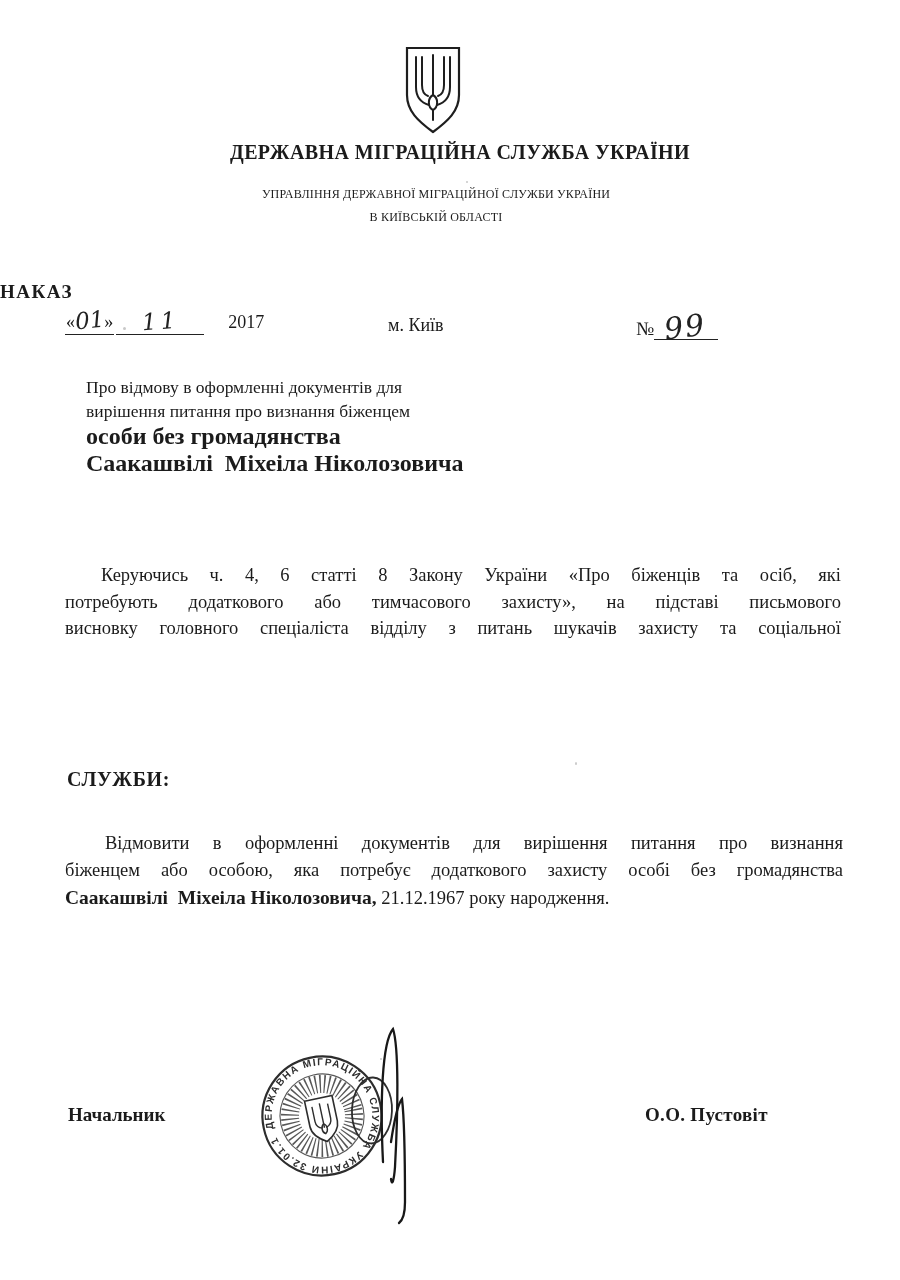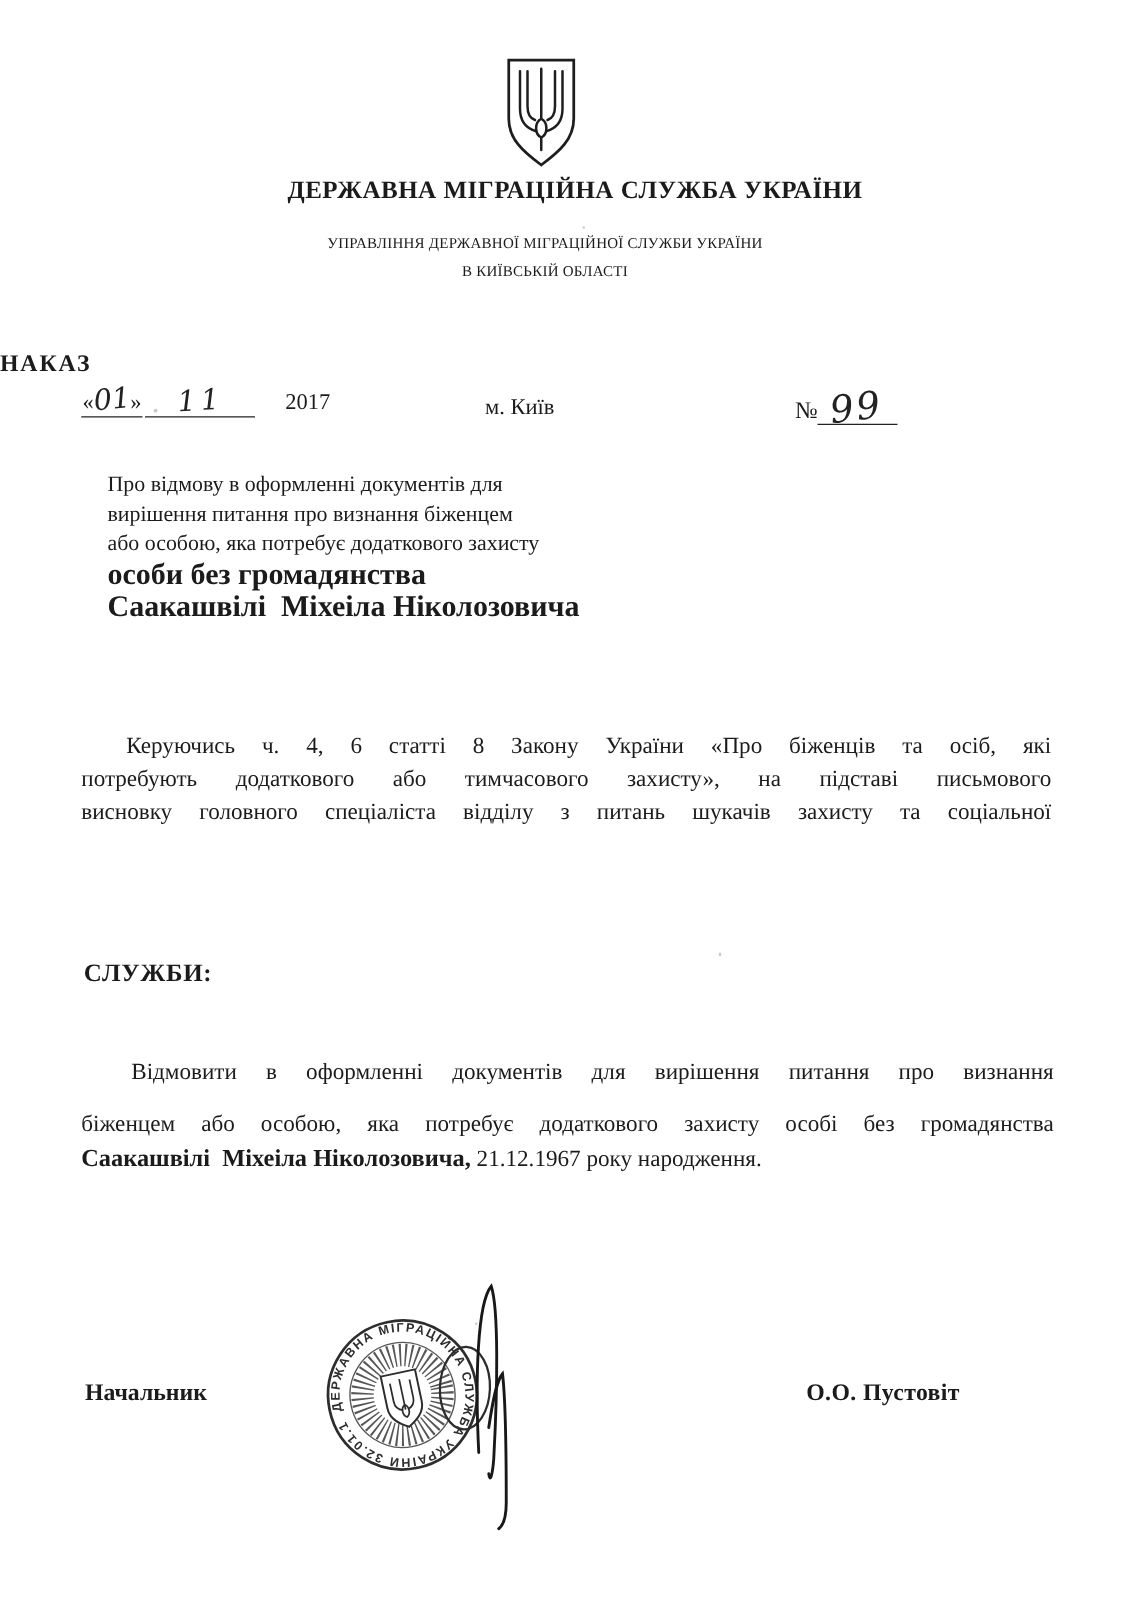--- a/index.html
+++ b/index.html
@@ -27,25 +27,25 @@
   .date-year{margin-left:24px;}
   .city{position:absolute;left:323px;top:12px;font-size:18px;}
   .num-group{position:absolute;left:571px;top:10px;font-size:19px;white-space:nowrap;}
   .num-line{display:inline-block;width:64px;border-bottom:1.7px solid #222;position:relative;height:26px;vertical-align:bottom;}
   .hand-num{position:absolute;left:10px;bottom:-3px;font-size:30px;transform:rotate(-7deg);line-height:30px;letter-spacing:2px;}
   
   .subject{position:absolute;left:66px;top:376px;width:480px;font-size:17.5px;line-height:23.5px;margin-left:20px;}
   .subject .b{font-size:24px;font-weight:bold;line-height:26.5px;white-space:pre;}
   
   .para{position:absolute;font-size:18.5px;}
-  .body-para{left:65px;top:584px;width:776px;line-height:26.5px;}
+  .body-para{left:65px;top:562px;width:776px;line-height:26.5px;}
   .decree-para{left:65px;top:830px;width:778px;line-height:27px;}
   .jline{text-align:justify;overflow:hidden;}
   .body-para .jline{height:26.5px;}
-  .decree-para .jline{height:27px;margin-top:15px;}
+  .decree-para .jline{height:27px;}
   .jline::after{content:"";display:inline-block;width:100%;height:0;}
   .indent1{text-indent:36px;}
   .indent2{text-indent:40px;}
   .decree-head{position:absolute;left:67px;top:768px;font-size:20px;font-weight:bold;letter-spacing:.6px;}
   .mixline{white-space:pre-wrap;}
   .mixline .b{font-weight:bold;font-size:19.5px;margin-top:38px;}
   
   .position-title{position:absolute;left:68px;top:1104px;font-size:19px;font-weight:bold;}
   .signer-name{position:absolute;left:645px;top:1104px;font-size:19px;font-weight:bold;letter-spacing:.3px;}
   .stamp{position:absolute;left:252px;top:1044px;width:175px;height:152px;}
@@ -87,21 +87,20 @@
     </div>
     <div class="city">м. Київ</div>
     <div class="num-group">
       <span>№</span><span class="num-line"><span class="hand hand-num">99</span></span>
     </div>
   </div>
 
   <div class="subject">
     <div>Про відмову в оформленні документів для</div>
     <div>вирішення питання про визнання біженцем</div>
-    <div>або особою, яка потребує додаткового захисту</div>
     <div class="b">особи без громадянства</div>
     <div class="b">Саакашвілі  Міхеіла Ніколозовича</div>
   </div>
 
   <div class="para body-para">
     <div class="jline indent1">Керуючись ч. 4, 6 статті 8 Закону України «Про біженців та осіб, які</div>
     <div class="jline">потребують додаткового або тимчасового захисту», на підставі письмового</div>
     <div class="jline">висновку головного спеціаліста відділу з питань шукачів захисту та соціальної</div>
   </div>
 

